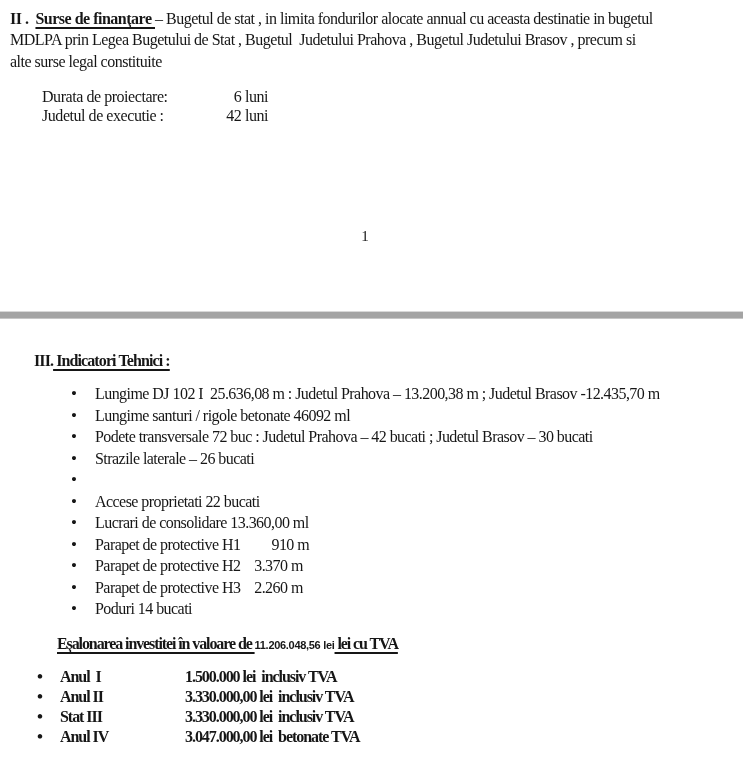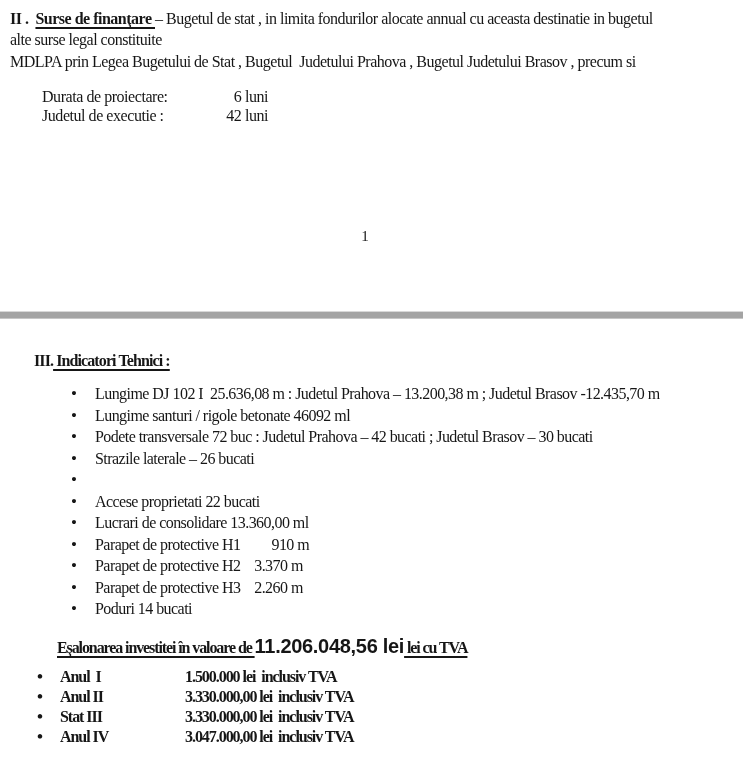--- a/index.html
+++ b/index.html
@@ -110,21 +110,21 @@
     white-space: pre;
   }
   .esal .eu {
     text-decoration: underline;
     text-decoration-thickness: 1.6px;
     text-underline-offset: 3px;
     white-space: pre;
   }
   .esal .amount {
     font-family: "Liberation Sans", "DejaVu Sans", sans-serif;
-    font-size: 20px;
+    font-size: 11px;
     letter-spacing: -0.3px;
     white-space: pre;
   }
 
   
   .years {
     left: 0;
     top: 668px;
     width: 743px;
     font-weight: bold;
@@ -146,22 +146,22 @@
   .years .ylabel { display: inline-block; width: 125px; white-space: pre; }
   .years .yamount { white-space: pre; }
 </style>
 </head>
 <body>
 
 <div class="page">
 
   <div class="abs para">
     <div class="line"><span class="b">II .  </span><span class="bu">Surse de finanţare </span><span>– Bugetul de stat , in limita fondurilor alocate annual cu aceasta destinatie in bugetul</span></div>
+    <div class="line">MDLPA prin Legea Bugetului de Stat , Bugetul  Judetului Prahova , Bugetul Judetului Brasov , precum si</div>
     <div class="line">alte surse legal constituite</div>
-    <div class="line">MDLPA prin Legea Bugetului de Stat , Bugetul  Judetului Prahova , Bugetul Judetului Brasov , precum si</div>
   </div>
 
   <div class="abs durations">
     <div><span class="dur-label">Durata de proiectare:</span><span class="dur-value">6 luni</span></div>
     <div><span class="dur-label">Judetul de executie :</span><span class="dur-value">42 luni</span></div>
   </div>
 
   <div class="abs pagenum">1</div>
 
   <div class="abs divider"></div>
@@ -181,16 +181,16 @@
     <div class="item"><span class="bullet">•</span><span>Parapet de protective H3    2.260 m</span></div>
     <div class="item"><span class="bullet">•</span><span>Poduri 14 bucati</span></div>
   </div>
 
   <div class="abs esal"><span class="eu">Eşalonarea investitei în valoare de </span><span class="amount">11.206.048,56 lei</span><span class="eu"> lei cu TVA</span></div>
 
   <div class="abs years">
     <div class="yrow"><span class="bullet">•</span><span class="ylabel">Anul  I</span><span class="yamount">1.500.000 lei  inclusiv TVA</span></div>
     <div class="yrow"><span class="bullet">•</span><span class="ylabel">Anul II</span><span class="yamount">3.330.000,00 lei  inclusiv TVA</span></div>
     <div class="yrow"><span class="bullet">•</span><span class="ylabel">Stat III</span><span class="yamount">3.330.000,00 lei  inclusiv TVA</span></div>
-    <div class="yrow"><span class="bullet">•</span><span class="ylabel">Anul IV</span><span class="yamount">3.047.000,00 lei  inclusiv TVA</span></div>
+    <div class="yrow"><span class="bullet">•</span><span class="ylabel">Anul IV</span><span class="yamount">3.047.000,00 lei  betonate TVA</span></div>
   </div>
 
 </div>
 
 </body></html>

